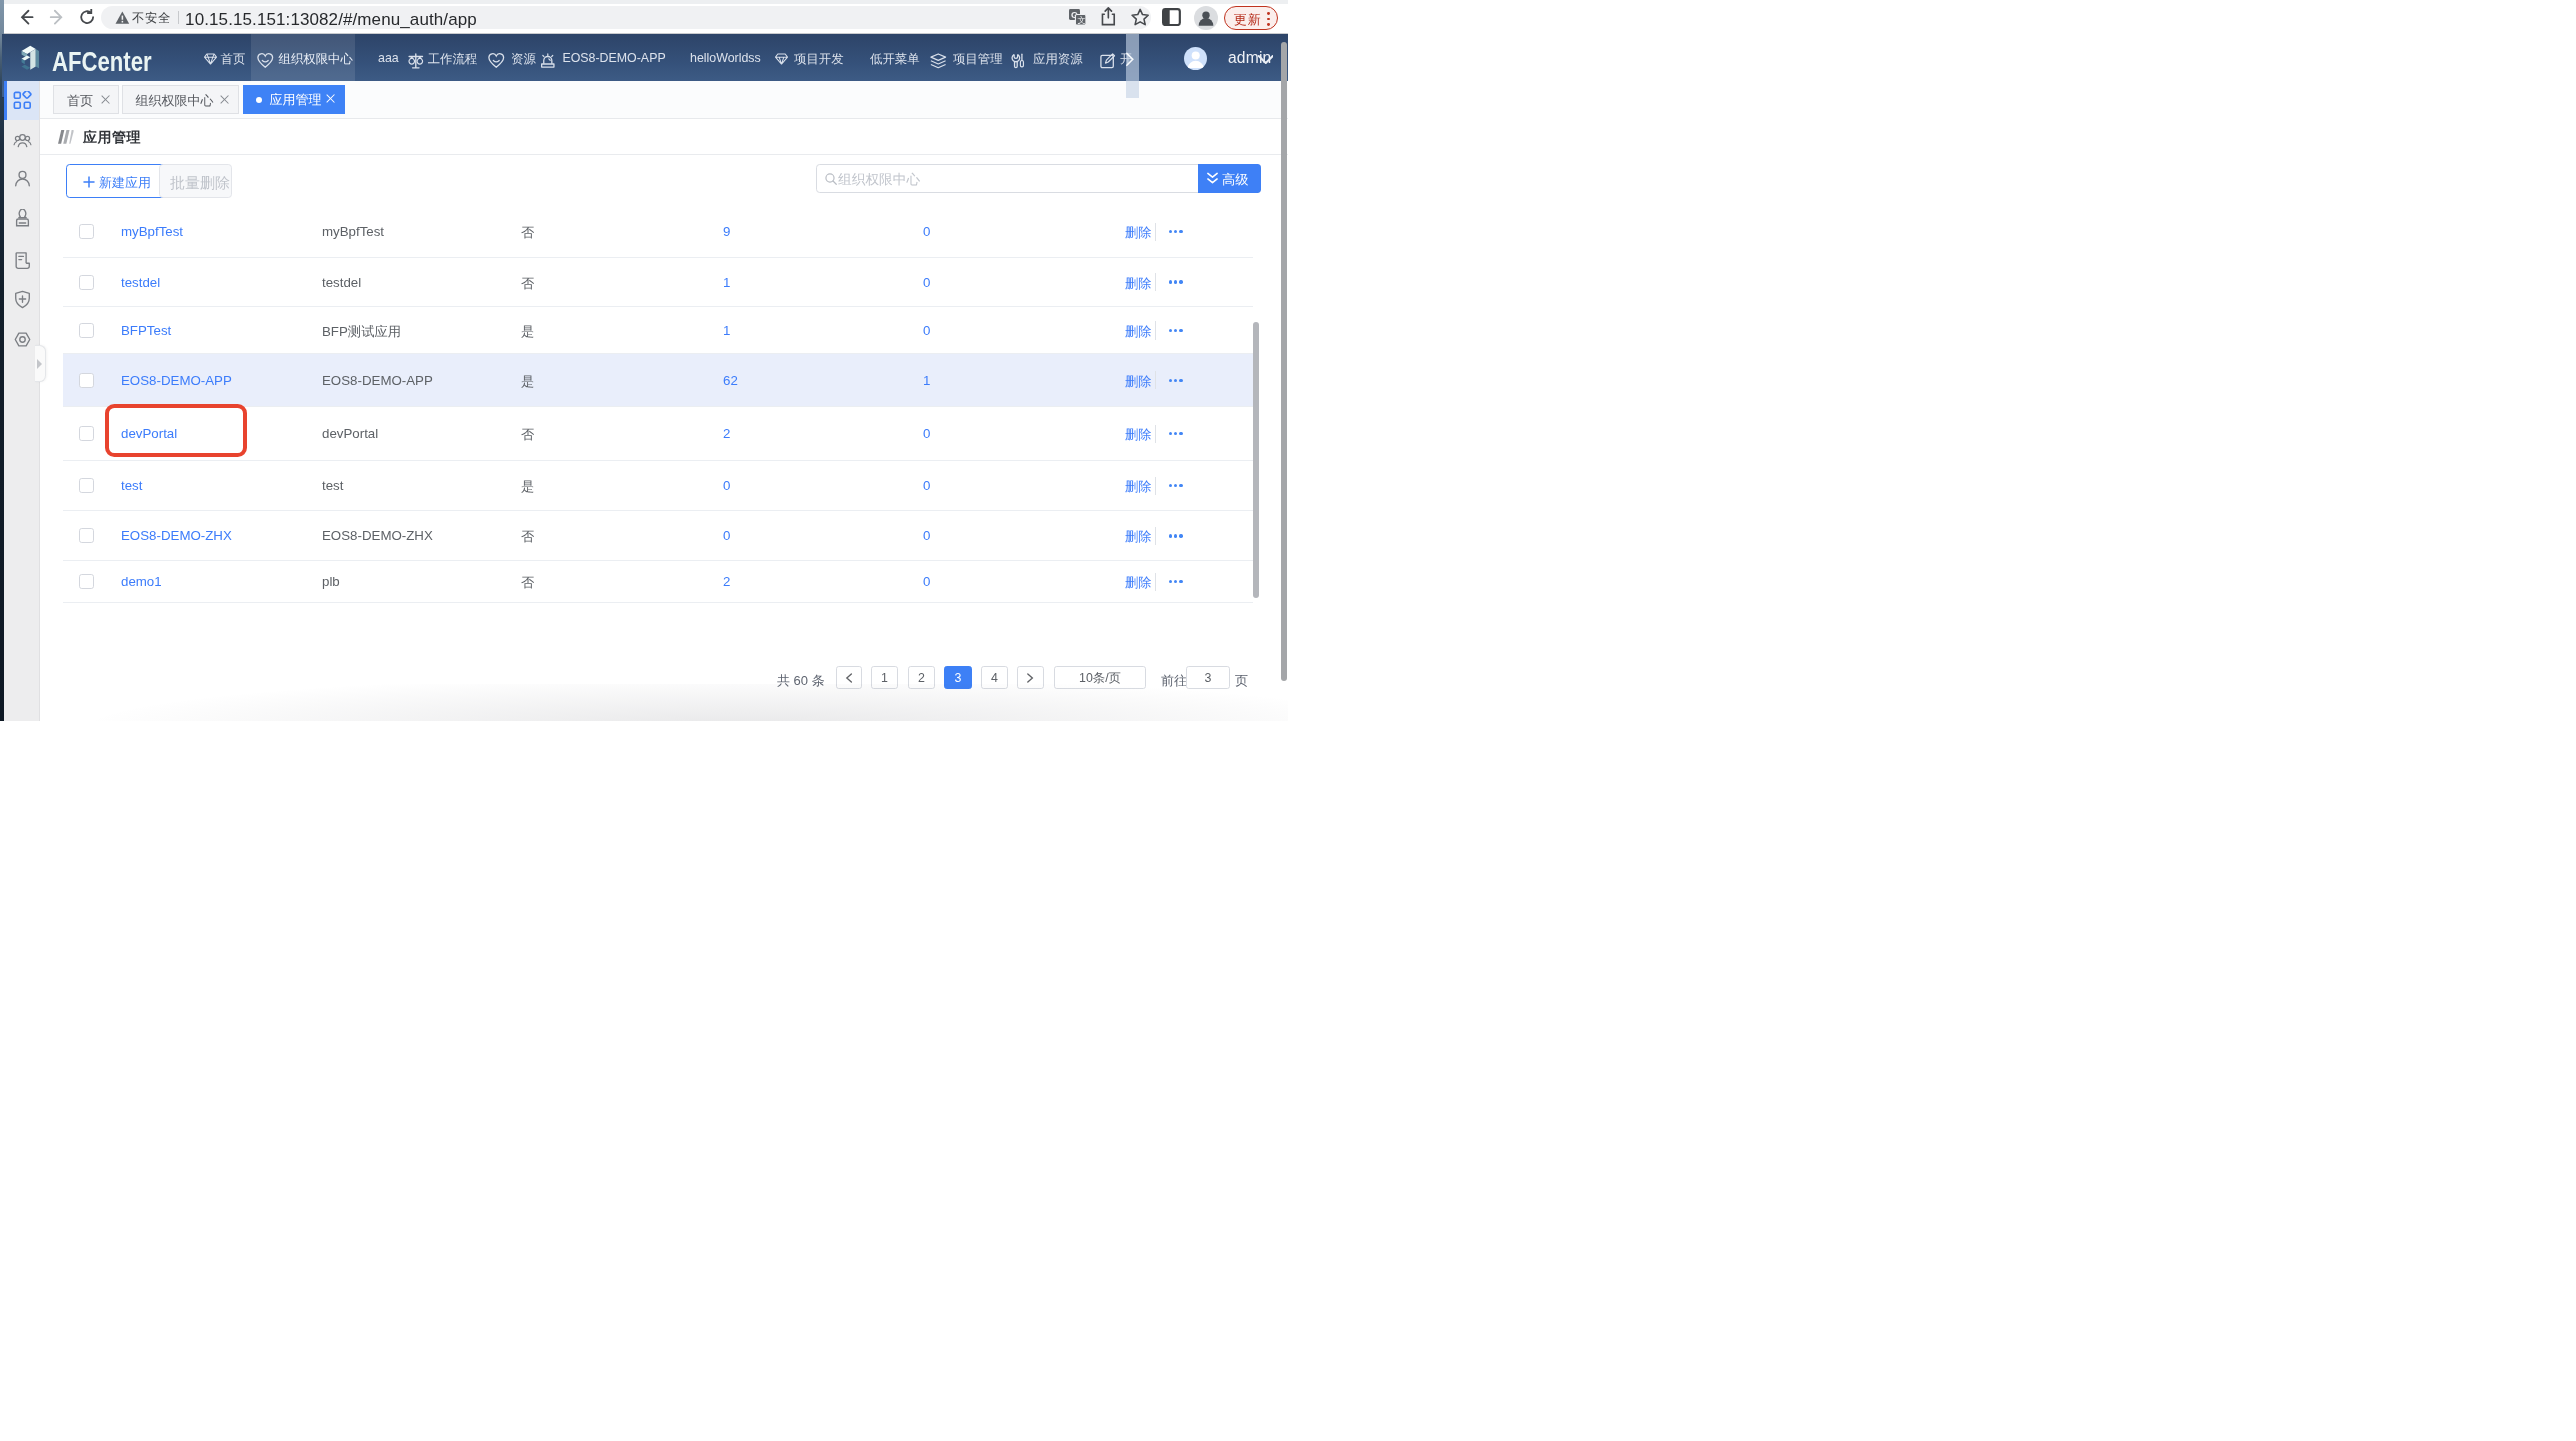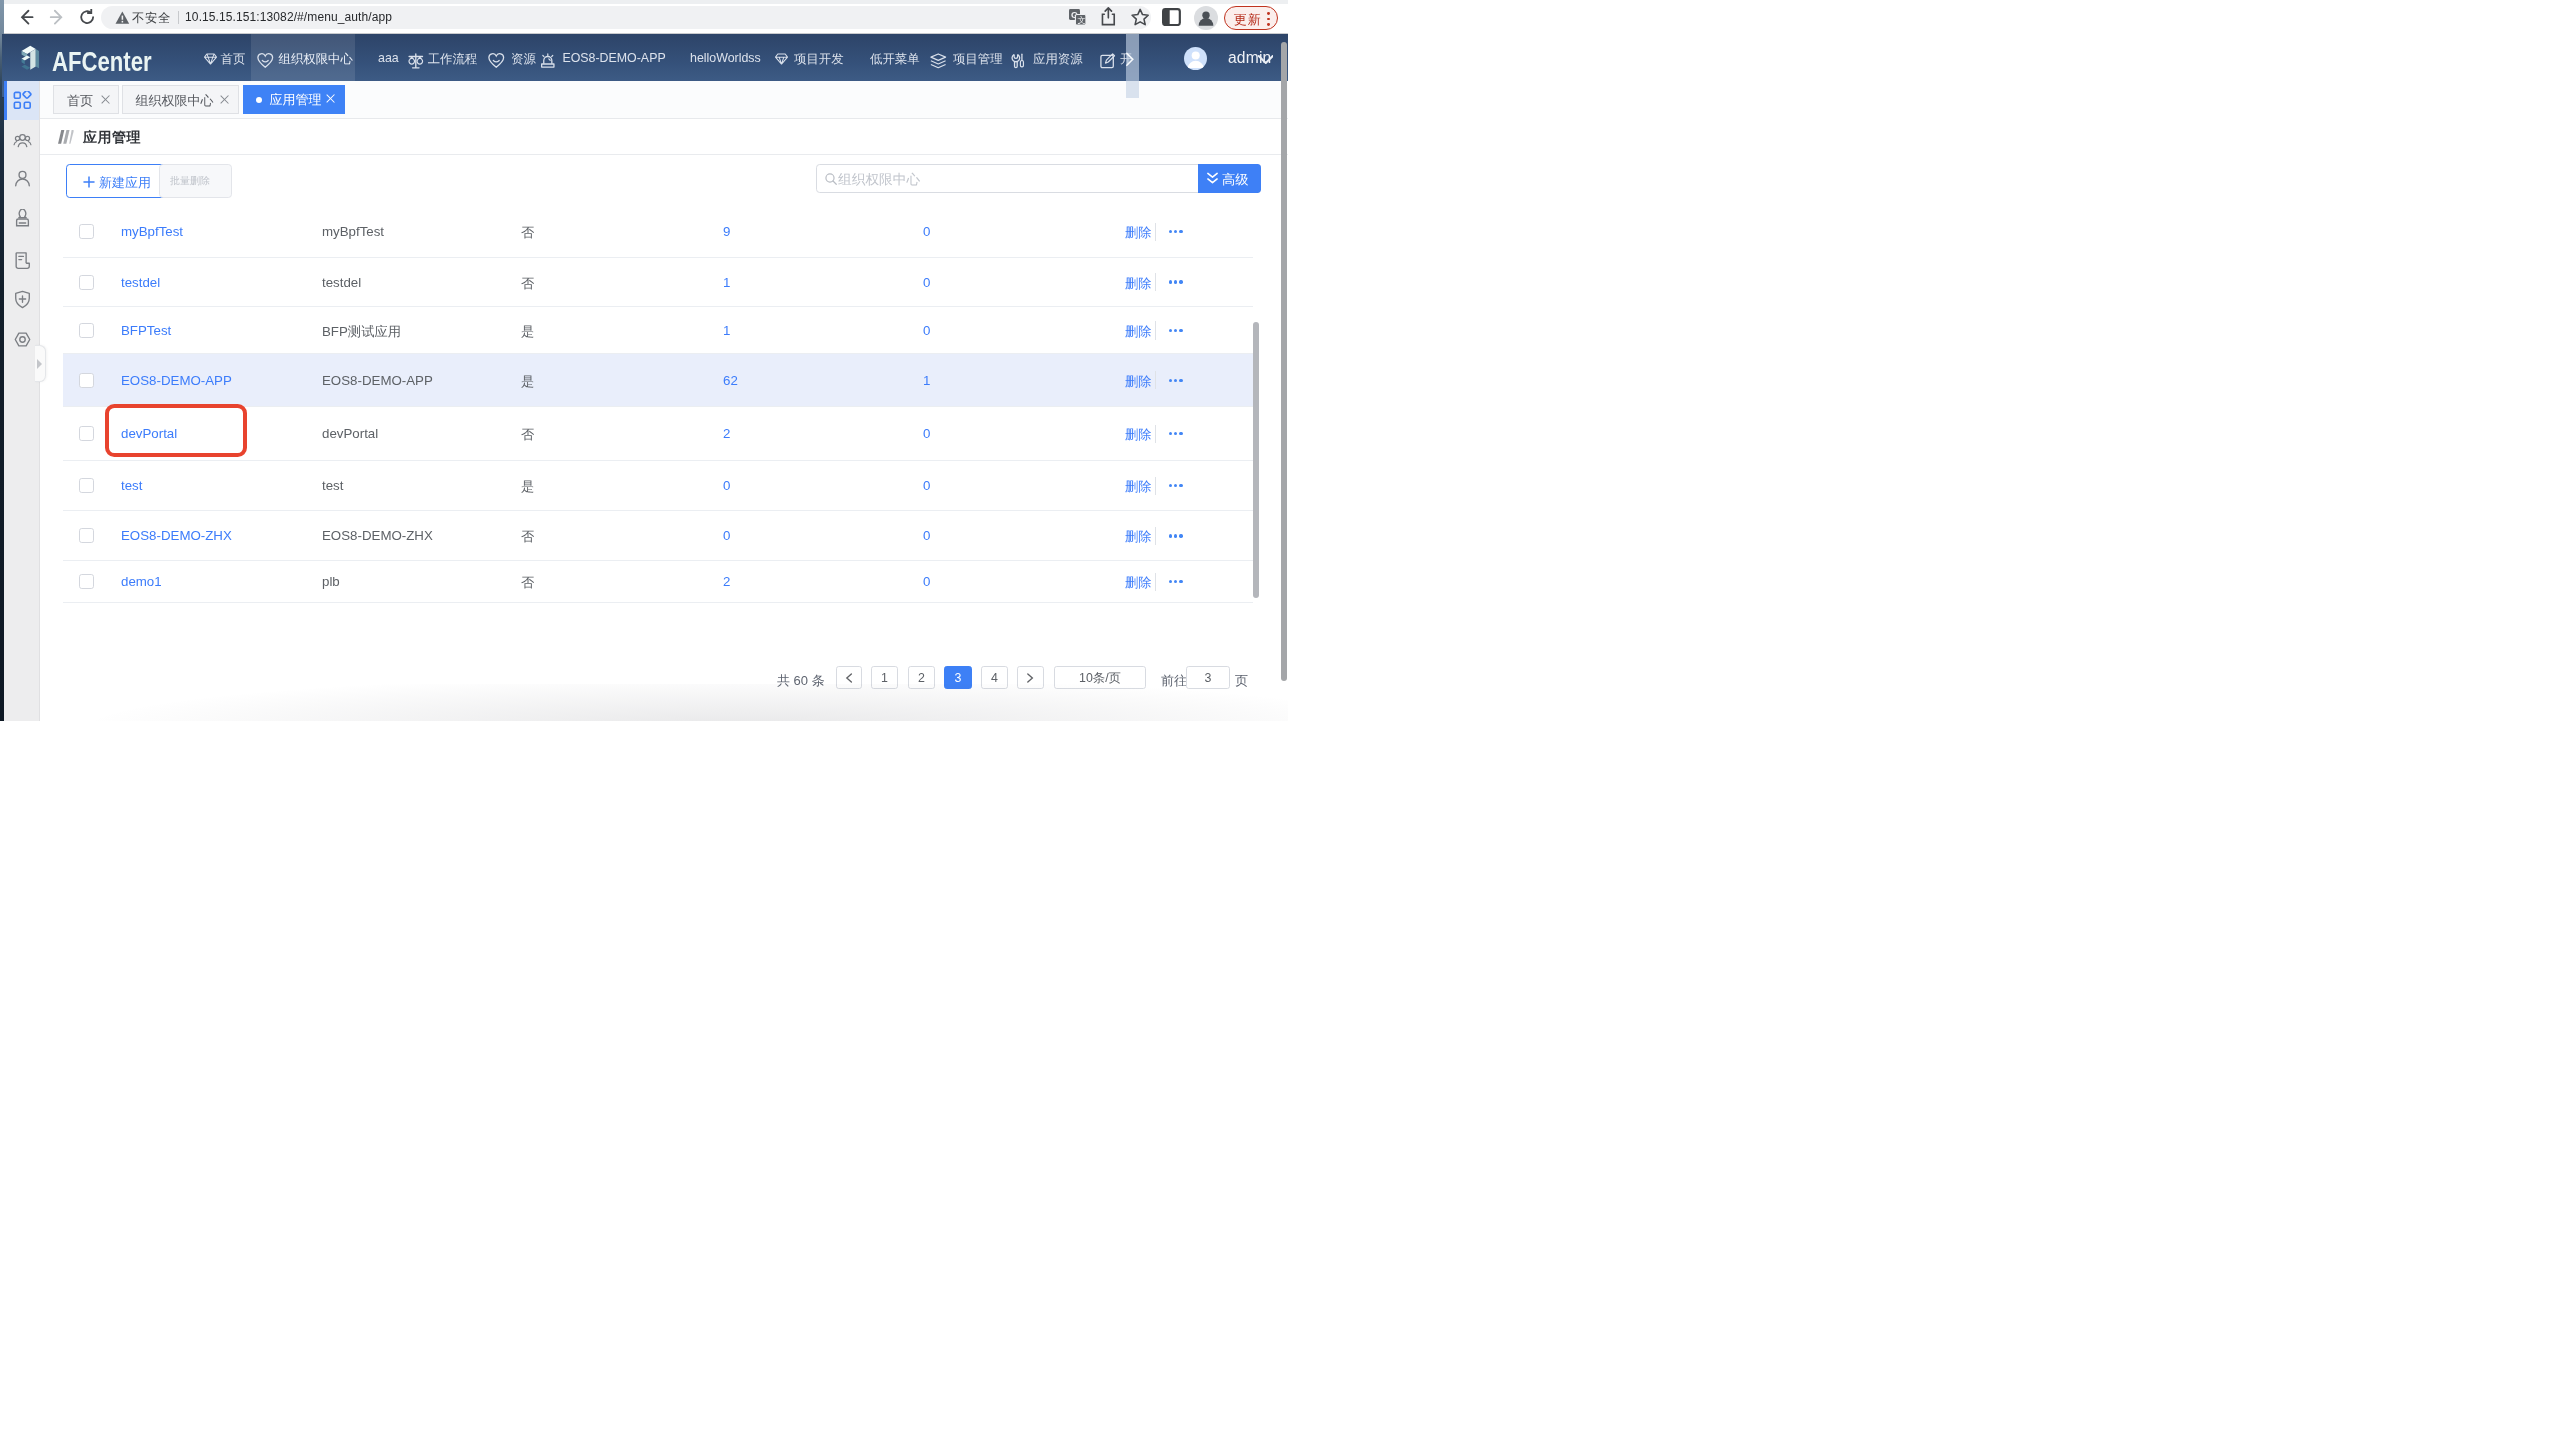--- a/index.html
+++ b/index.html
@@ -11,21 +11,21 @@
   #desktop { left:0; top:0; width:4.1px; height:721px;
     background:linear-gradient(180deg,#8096aa 0%,#72879b 5%,#4a6076 8%,#2c4257 12%,#1d2e41 20%,#131f2b 40%,#0e1824 100%); }
 
   
   #chrome { left:4.1px; top:0; right:0; height:34px; background:#fff; border-bottom:0.9px solid #c9cbce; }
   #chrome .topstrip { position:absolute; left:0; top:0; right:0; height:3.7px; background:#edeff1; }
   #urlpill { position:absolute; left:97px; top:6px; width:1050px; height:23.4px; background:#f0f1f3; border-radius:12px; }
   .chromeicon { position:absolute; top:0; }
   #secttext { position:absolute; left:128px; top:10px; font-size:12.4px; color:#3f4245; letter-spacing:0.5px;}
   #urldiv { position:absolute; left:174px; top:10.5px; width:0.9px; height:13.7px; background:#c7c9cc; }
-  #urltext { position:absolute; left:181px; top:9.6px; font-size:12px; color:#27292c; letter-spacing:0.1px; }
+  #urltext { position:absolute; left:181px; top:9.6px; font-size:17px; color:#27292c; letter-spacing:0.1px; }
   #updatepill { position:absolute; left:1220px; top:6px; width:54px; height:24px; border:1.4px solid #c0331f; border-radius:12.4px; background:#fbeeec; }
   #updatepill span { position:absolute; left:8.7px; top:4.1px; font-size:13px; color:#b52a18; letter-spacing:0.9px;}
   .redd { position:absolute; left:42px; width:2.9px; height:2.9px; border-radius:50%; background:#c0331f; }
 
   
   #apphdr { left:2px; top:34px; right:0; height:64px;
      background:linear-gradient(180deg,#2d4468 0%,#35517a 45%,#41608a 88%,#3f5d86 100%); }
   #apphdr::after { content:""; position:absolute; left:0; right:0; bottom:0; height:1.3px; background:#1e3357; }
   #logotext { position:absolute; left:50px; top:12px; font-size:28px; font-weight:700; color:#eaf4f3; letter-spacing:0; transform:scaleX(0.79); transform-origin:0 0; }
   .nav { position:absolute; top:0; height:100%; color:#dce2ec; font-size:12.4px; }
@@ -56,21 +56,21 @@
   #tab3 .x::before, #tab3 .x::after { background:#fff; }
 
   
   #titlebar { left:40px; top:119px; right:0; height:36px; background:#fff; border-bottom:0.9px solid #e9ebee; }
   #titletext { position:absolute; left:43px; top:10px; font-size:14px; font-weight:600; color:#32353a; letter-spacing:0.5px; }
 
   
   #btnnew { left:66px; top:164px; width:112px; height:34px; border:0.9px solid #3d7ff7; border-radius:3.7px; background:#fff; color:#3c7ef8; font-size:13.3px; }
   #btnnew span { position:absolute; left:32px; top:9.2px; white-space:nowrap; font-size:13px; }
   #btndel { left:159px; top:164px; width:73px; height:34px; border:0.9px solid #e3e5ea; border-radius:3.7px; background:#f7f8fa; color:#c0c4cb; font-size:13.3px; }
-  #btndel span { position:absolute; left:10px; top:9.2px; white-space:nowrap; font-size:10px; }
+  #btndel span { position:absolute; left:10px; top:9.2px; white-space:nowrap; font-size:15px; }
   #search { left:816px; top:164px; width:445px; height:29px; border:0.9px solid #d9dce2; border-radius:3.7px; background:#fff; }
   #search .ph { position:absolute; left:21px; top:6px; font-size:13.7px; color:#c1c5cc; }
   #adv { position:absolute; right:-0.9px; top:-0.9px; width:63px; height:29px; background:#3e80f6; border-radius:0 3.7px 3.7px 0; }
   #adv span { position:absolute; left:24px; top:6.4px; color:#fff; font-size:13.3px; }
 
   
   #tbl { left:63px; top:206px; width:1190px; }
   .trow { position:relative; border-bottom:0.9px solid #ebeef2; }
   #thead { height:51px; background:#fafafa; border-bottom:0.9px solid #e8eaed; font-weight:700; color:#45484e; font-size:13.7px; }
   .cell { position:absolute; white-space:nowrap; }

